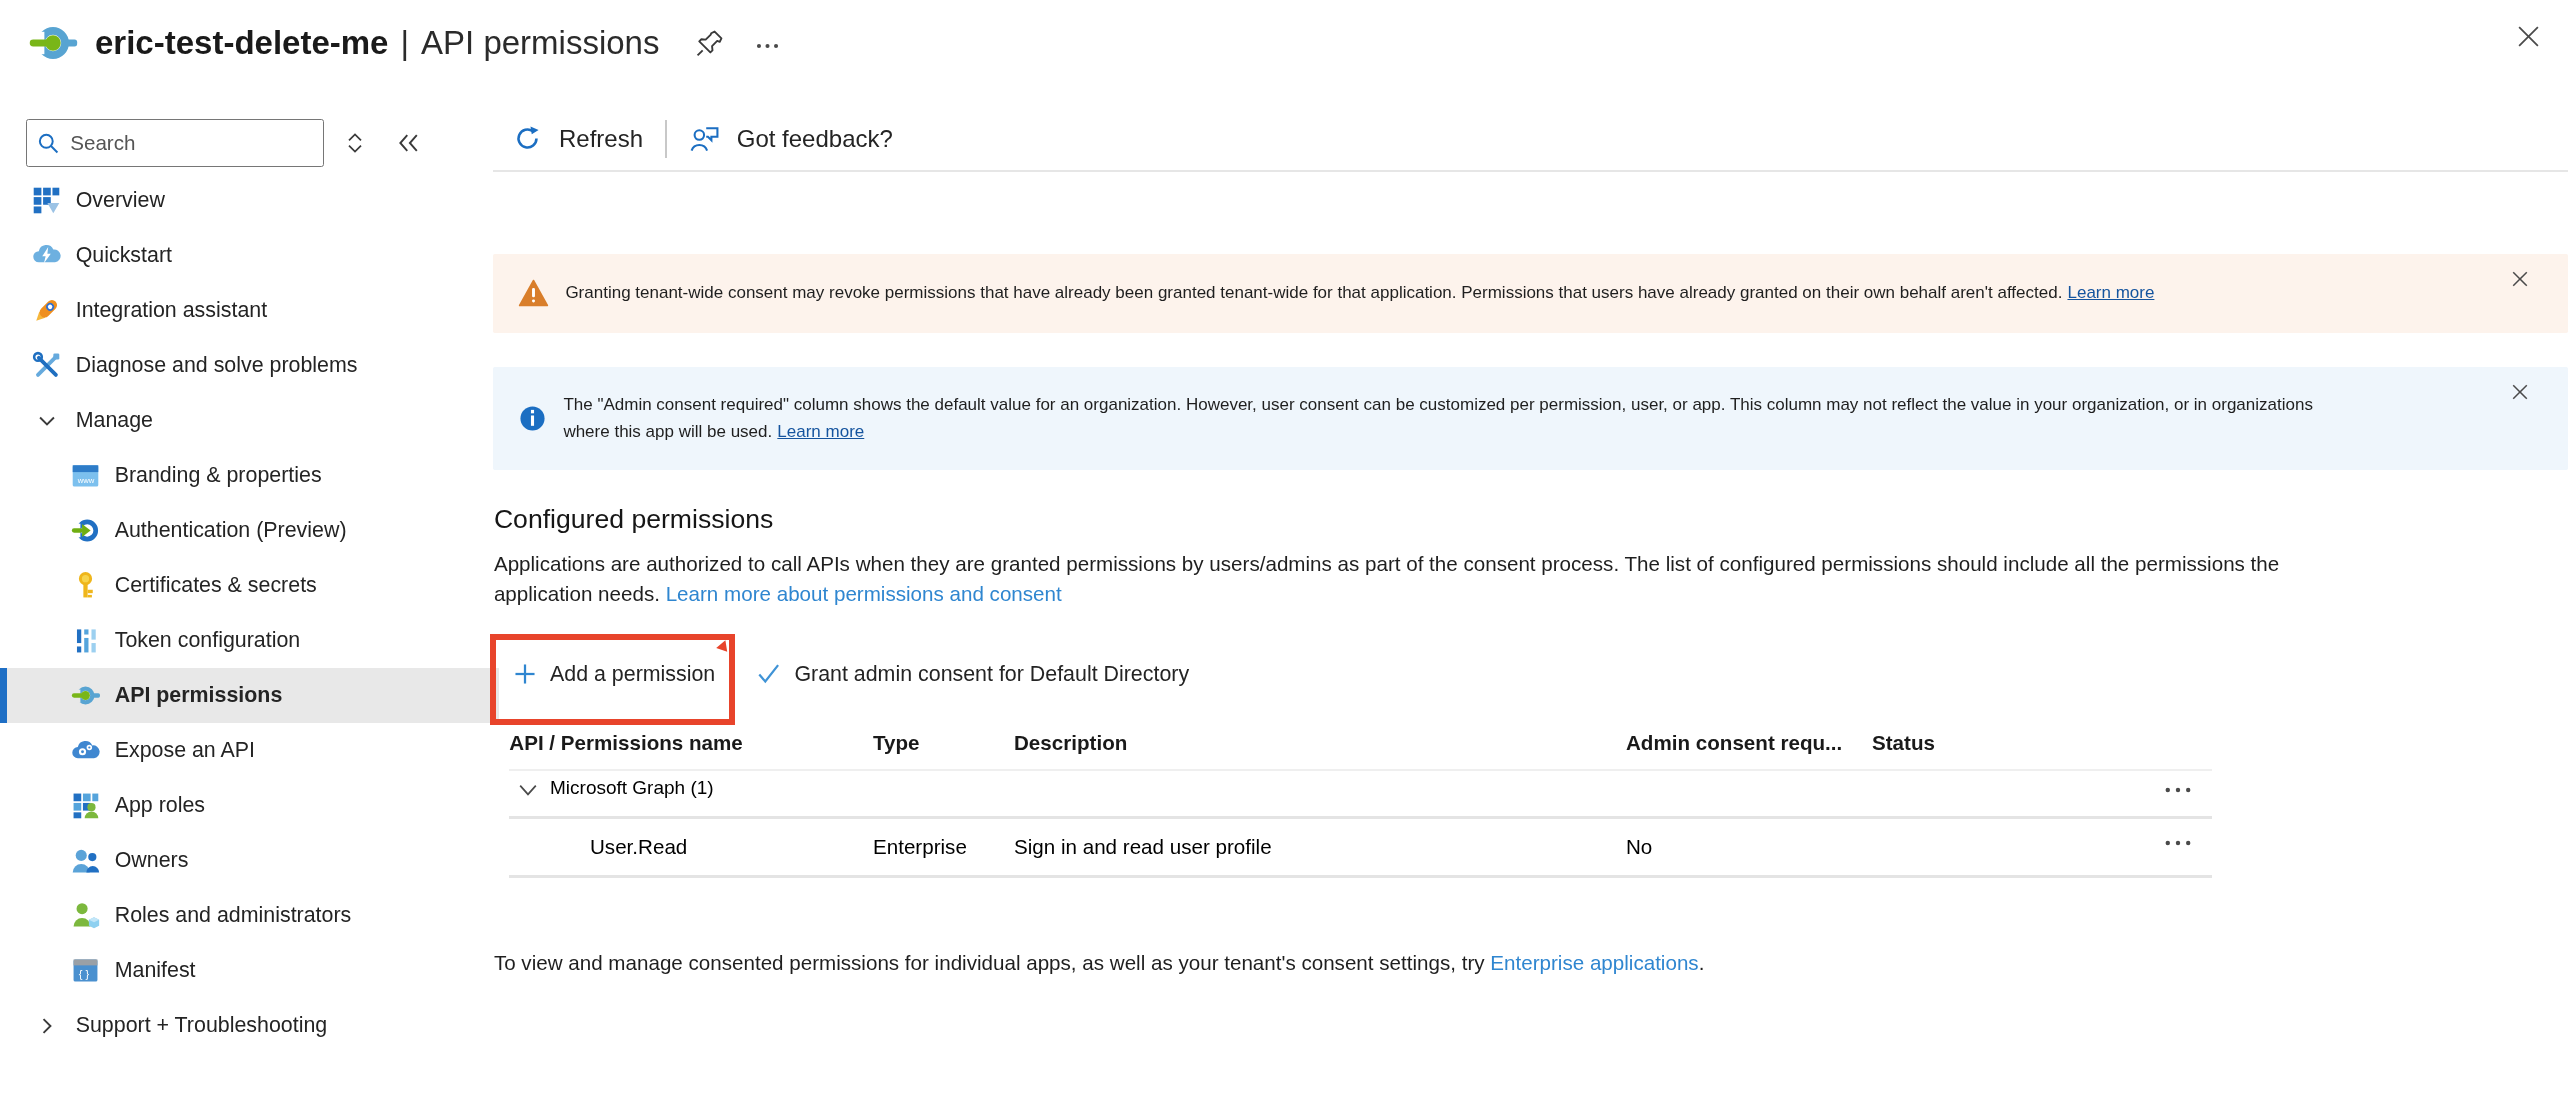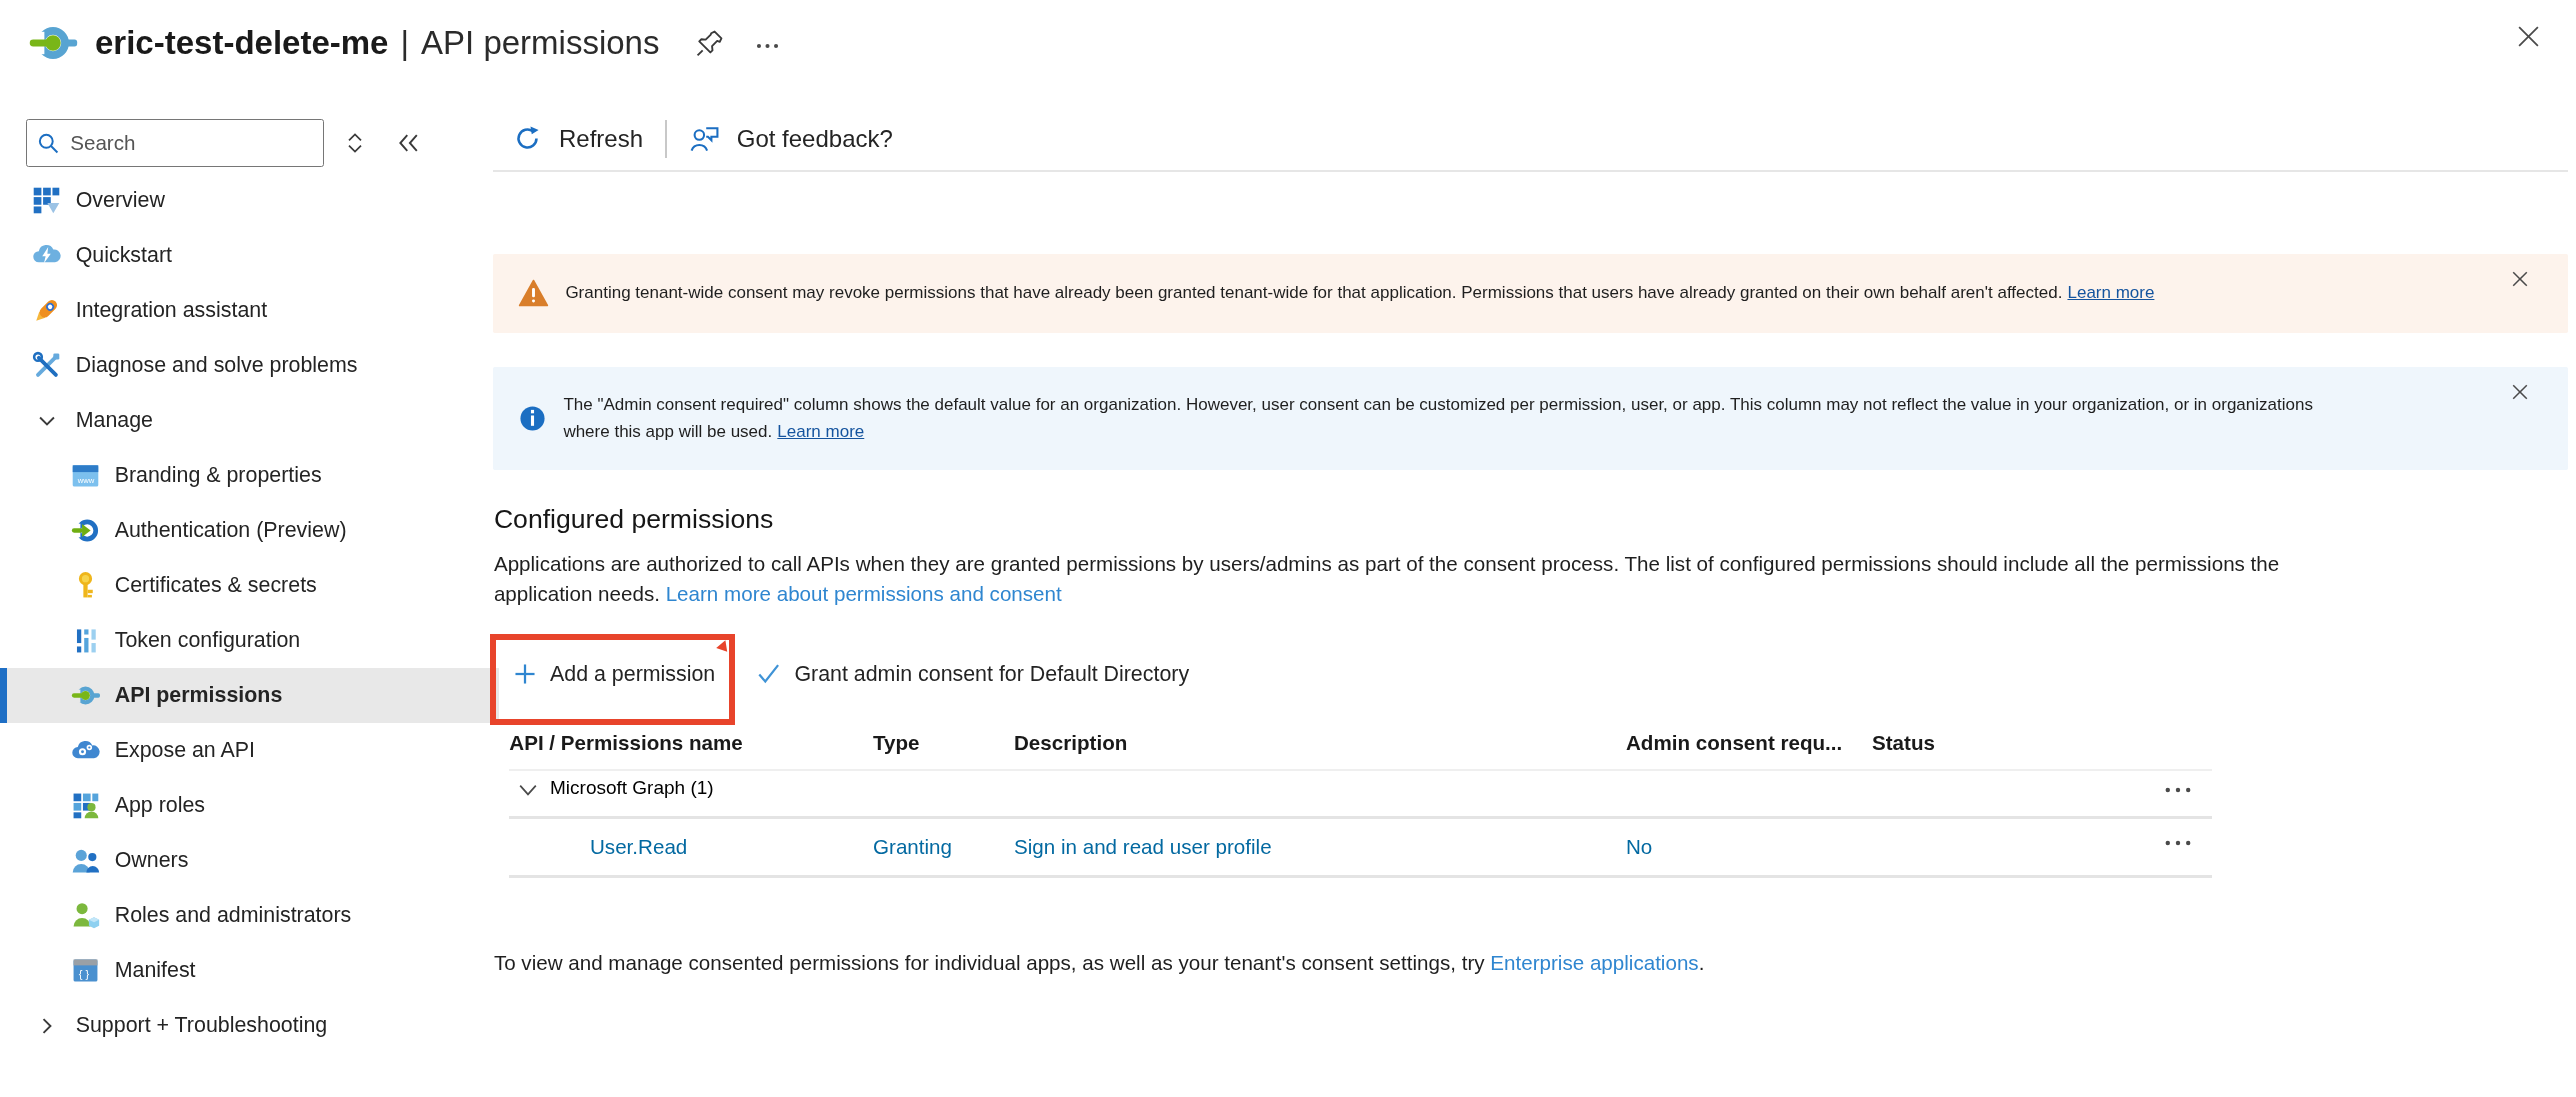--- a/index.html
+++ b/index.html
@@ -65,21 +65,21 @@
   .tcol{position:absolute;top:0;white-space:nowrap;}
   .c1{left:16.3px;} .c2{left:380px;} .c3{left:521px;} .c4{left:1133px;text-align:center;} .c5{left:1379px;}
   .tsep{position:absolute;left:16.3px;width:1703px;height:2.6px;background:#e4e4e4;}
   .sep1{top:683px;background:#efefef;height:1.7px;}
   .sep2{top:730px;} .sep3{top:789px;}
   .trow-link{color:#000000;text-decoration:none;cursor:pointer;font-size:19px;white-space:nowrap;}
   .group-chevron{position:absolute;left:22px;top:691px;cursor:pointer;}
   .group-name{position:absolute;left:57px;top:691px;}
   .row-dots{position:absolute;left:1668px;cursor:pointer;}
   .dots1{top:691px;} .dots2{top:744px;}
-  .cell{position:absolute;font-size:20.6px;color:#0369a1;white-space:nowrap;top:749px;}
+  .cell{position:absolute;font-size:20.6px;color:#000000;white-space:nowrap;top:749px;}
   .cell-name{left:97px;top:749px;}
 
   .footer-note{position:absolute;top:864px;left:0.9px;font-size:20.6px;line-height:26.6px;color:#1f1f1f;}
   .footer-note a{color:#2f86d0;text-decoration:none;cursor:pointer;}
 </style>
 </head>
 <body>
 
 <div class="page">
 
@@ -446,21 +446,21 @@
     <span class="ic row-dots dots1">
       <svg width="34" height="26" viewBox="0 0 40 30">
           <circle cx="8" cy="15" r="2.6" fill="#4a4a4a"></circle>
           <circle cx="20" cy="15" r="2.6" fill="#4a4a4a"></circle>
           <circle cx="32" cy="15" r="2.6" fill="#4a4a4a"></circle>
         </svg>
     </span>
     <div class="tsep sep2"></div>
 
     <a class="trow-link cell-name cell">User.Read</a>
-    <span class="cell c2">Granting</span>
+    <span class="cell c2">Enterprise</span>
     <span class="cell c3">Sign in and read user profile</span>
     <span class="cell c4">No</span>
     <span class="cell c5"></span>
     <span class="ic row-dots dots2">
       <svg width="34" height="26" viewBox="0 0 40 30">
           <circle cx="8" cy="15" r="2.6" fill="#4a4a4a"></circle>
           <circle cx="20" cy="15" r="2.6" fill="#4a4a4a"></circle>
           <circle cx="32" cy="15" r="2.6" fill="#4a4a4a"></circle>
         </svg>
     </span>

